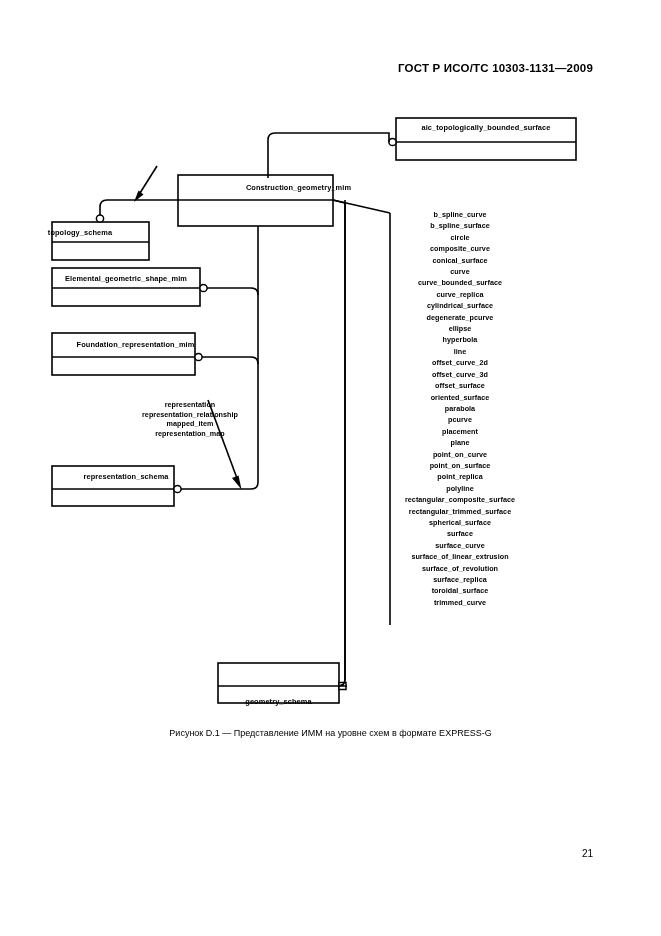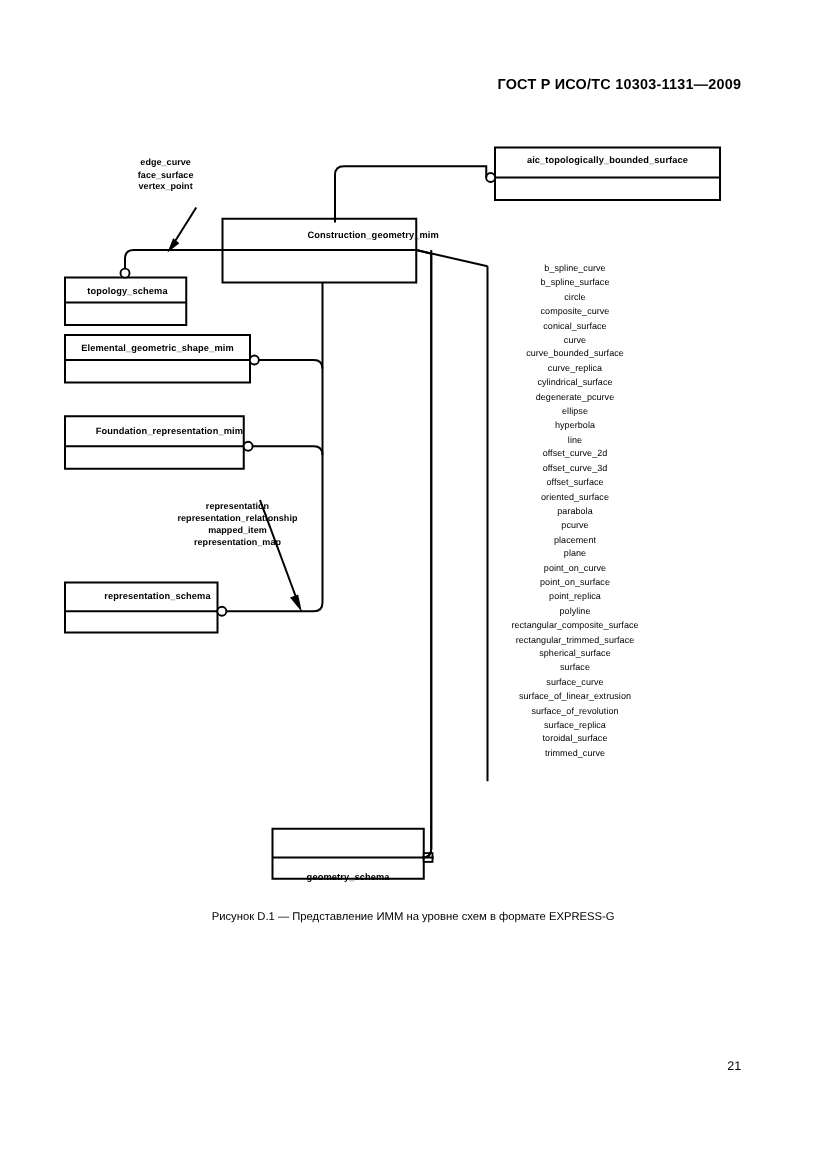--- a/index.html
+++ b/index.html
@@ -39,21 +39,21 @@
     font-size:7.2px; font-weight:bold;
     line-height:9.55px;
     text-align:center;
     white-space:nowrap;
     letter-spacing:0.05px;
   }
   .annot div { display:block; }
 
   .entity-list {
     position:absolute;
-    font-size:7.2px; font-weight:normal;
+    font-size:7.2px; font-weight:bold;
     line-height:11.4px;
     text-align:center;
     white-space:nowrap;
     letter-spacing:0.05px;
   }
 
   
   .caption {
     position:absolute; top:728px; left:0; width:661px;
     text-align:center;
@@ -128,35 +128,30 @@
 
         <line x1="390" y1="213" x2="390" y2="625"></line>
 
       </g>
     </svg>
 
     <div class="box-label" style="left:396px; top:123px; width:180px;">aic_topologically_bounded_surface</div>
 
     <div class="box-label" style="left:178px; top:183px; width:155px;padding-left:43px;">Construction_geometry_mim</div>
 
-    <div class="box-label" style="left:58px; top:228px; width:88px;">topology_schema</div>
+    <div class="box-label" style="left:36px; top:228px; width:88px;">topology_schema</div>
 
     <div class="box-label" style="left:52px; top:274px; width:148px;">Elemental_geometric_shape_mim</div>
 
     <div class="box-label" style="left:52px; top:340px; width:143px;margin-left:12px;">Foundation_representation_mim</div>
 
     <div class="box-label" style="left:52px; top:472px; width:148px;">representation_schema</div>
 
     <div class="box-label" style="left:218px; top:669px; width:121px;margin-top:28px;">geometry_schema</div>
 
-    <div class="annot" style="left:75px; top:125px; width:115px;">
-      <div>edge_curve</div>
-      <div>face_surface</div>
-      <div>vertex_point</div>
-    </div>
 
     <div class="annot" style="left:110px; top:400px; width:160px;">
       <div>representation</div>
       <div>representation_relationship</div>
       <div>mapped_item</div>
       <div>representation_map</div>
     </div>
 
     <div class="entity-list" style="left:380px; top:209px; width:160px;">
       <div>b_spline_curve</div>

